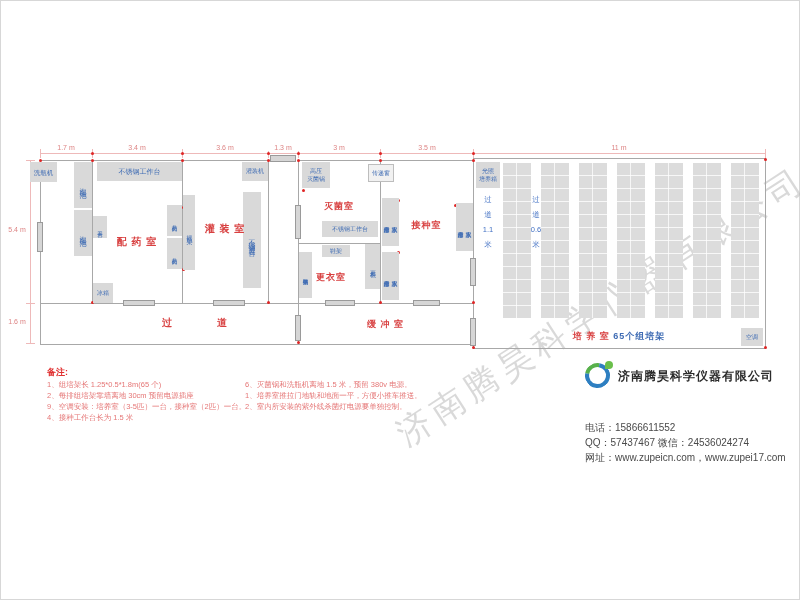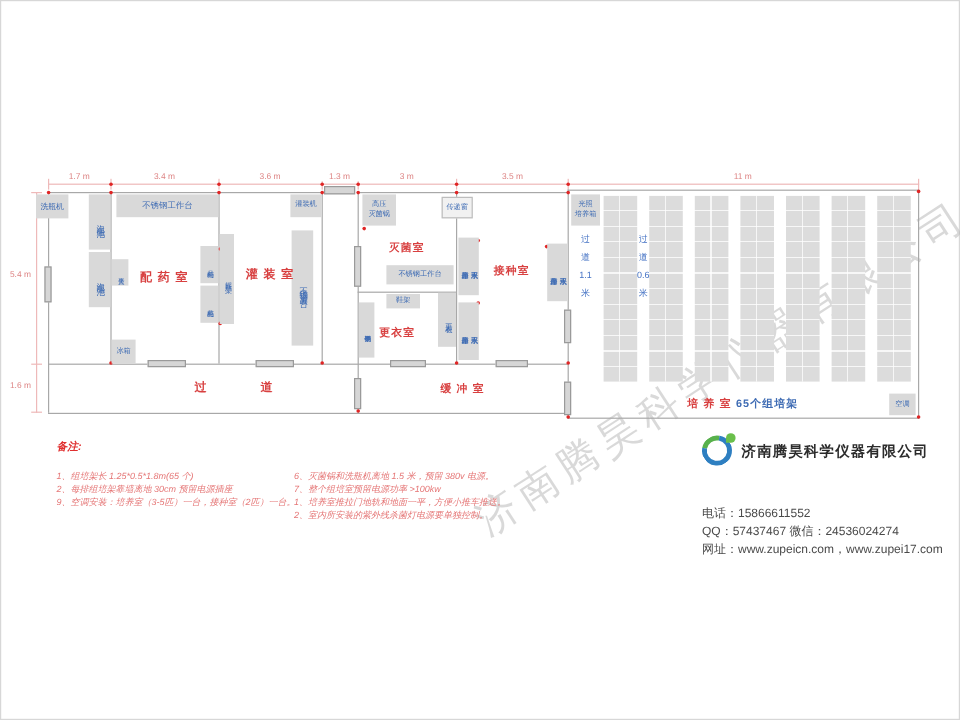--- a/index.html
+++ b/index.html
@@ -39,22 +39,22 @@
   .room.sm{font-size:9px;}
   .corr{position:absolute;color:#4472c4;font-size:7.5px;line-height:15px;text-align:center;white-space:pre-line;width:16px;}
 
   
   .shelf{position:absolute;top:163px;width:28px;height:155px;display:block;
          background-image:linear-gradient(90deg,transparent 0 13px,rgba(255,255,255,.75) 13px 14px,transparent 14px 28px),
                           repeating-linear-gradient(180deg,#dcdcdc 0 12px,#f7f7f7 12px 13px);}
 
   
   .notes{position:absolute;left:47px;top:366px;width:400px;}
-  .notes-header{position:absolute;left:0;top:0;color:#e03030;font-weight:bold;font-size:9px;font-style:italic;}
-  .notes-col{position:absolute;top:25px;white-space:nowrap;font-style:italic;}
+  .notes-header{position:absolute;left:0;top:0;color:#e03030;font-weight:bold;font-size:9px;}
+  .notes-col{position:absolute;top:13px;white-space:nowrap;}
   .notes-col.right{left:198px;}
   .note-item{font-size:7.5px;line-height:11px;color:#e57676;}
 
   
   .company{position:absolute;left:583px;top:360px;width:210px;height:75px;}
   .logo{position:absolute;left:2px;top:3px;width:25px;height:25px;}
   .logo .arc{position:absolute;inset:0;border:4px solid #2e7fc1;border-top-color:#58b14c;border-radius:50%;
              transform:rotate(-35deg);display:block;box-sizing:border-box;}
   .logo .leaf{position:absolute;right:-3px;top:-2px;width:8px;height:8px;background:#6abf4b;border-radius:50% 50% 50% 0;display:block;}
   .cname{position:absolute;left:35px;top:8px;font-size:12px;font-weight:bold;color:#2b2b2b;letter-spacing:1px;white-space:nowrap;}
@@ -180,21 +180,21 @@
   <div class="eq" style="left:741px;top:328px;width:22px;height:18px;font-size:6px">空调</div>
 
   <i class="shelf" style="left:503px"></i>
   <i class="shelf" style="left:541px"></i>
   <i class="shelf" style="left:579px"></i>
   <i class="shelf" style="left:617px"></i>
   <i class="shelf" style="left:655px"></i>
   <i class="shelf" style="left:693px"></i>
   <i class="shelf" style="left:731px"></i>
 
-  <div class="room" style="left:92px;top:224px;width:90px">配 药 室</div>
+  <div class="room" style="left:92px;top:235px;width:90px">配 药 室</div>
   <div class="room" style="left:182px;top:222px;width:86px">灌 装 室</div>
   <div class="room sm" style="left:298px;top:200px;width:82px">灭菌室</div>
   <div class="room sm" style="left:300px;top:271px;width:62px">更衣室</div>
   <div class="room sm" style="left:380px;top:219px;width:93px">接种室</div>
   <div class="room sm" style="left:298px;top:318px;width:175px">缓 冲 室</div>
   <div class="room" style="left:92px;top:316px;width:206px">过　　　　道</div>
   <div class="room sm" style="left:473px;top:330px;width:292px"><span>培 养 室 </span><span class="blue">65个组培架</span></div>
 
   <div class="corr" style="left:480px;top:192px">过
 道
@@ -204,24 +204,24 @@
 道
 0.6
 米</div>
 
   <div class="notes">
     <div class="notes-header">备注:</div>
     <div class="notes-col left">
         <div class="note-item">1、组培架长 1.25*0.5*1.8m(65 个)</div>
         <div class="note-item">2、每排组培架靠墙离地 30cm 预留电源插座</div>
         <div class="note-item">9、空调安装：培养室（3-5匹）一台，接种室（2匹）一台。</div>
+        <div class="note-item">4、接种工作台长为 1.5 米</div>
       </div>
     <div class="notes-col right">
         <div class="note-item">6、灭菌锅和洗瓶机离地 1.5 米，预留 380v 电源。</div>
-        <div class="note-item">7、整个组培室预留电源功率 &gt;100kw</div>
         <div class="note-item">1、培养室推拉门地轨和地面一平，方便小推车推送。</div>
         <div class="note-item">2、室内所安装的紫外线杀菌灯电源要单独控制。</div>
       </div>
   </div>
 
   <div class="company">
     <div class="logo">
         <i class="arc"></i>
         <i class="leaf"></i>
       </div>

